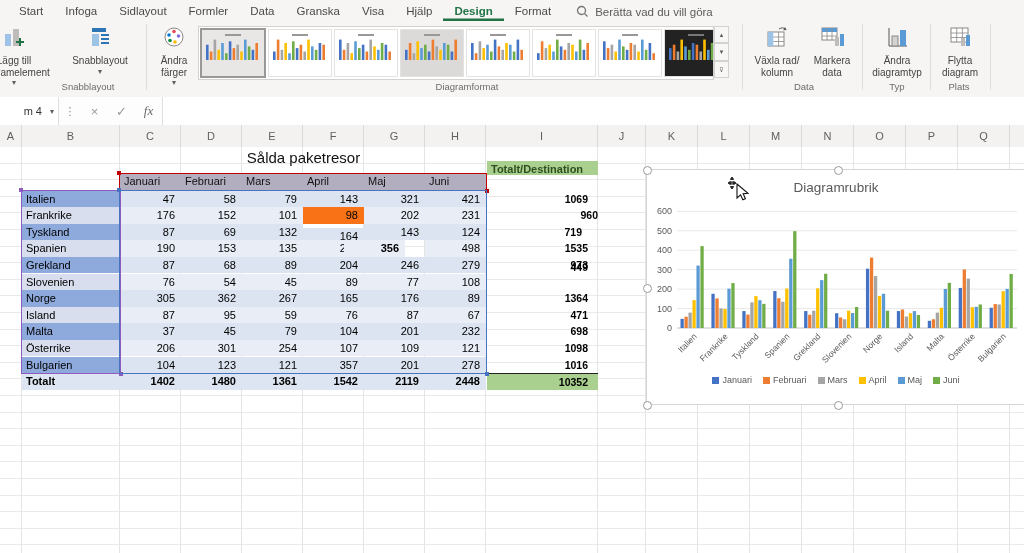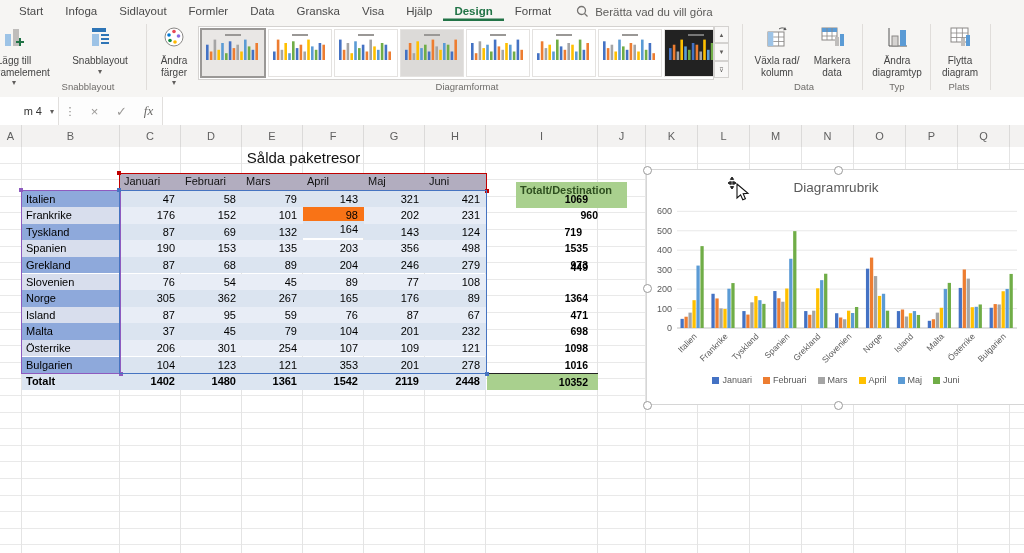--- a/index.html
+++ b/index.html
@@ -399,51 +399,51 @@
     </div>
 
   <div id="sheettitle" class="cell" style="font-size:15px;">Sålda paketresor</div>
   <div id="cells">
       <div class="cell name monthhead" style="left: 120px; top: 48px; width: 61px; height: 16.6px;">Januari</div>
       <div class="cell name monthhead" style="left: 181px; top: 48px; width: 61px; height: 16.6px;">Februari</div>
       <div class="cell name monthhead" style="left: 242px; top: 48px; width: 61px; height: 16.6px;">Mars</div>
       <div class="cell name monthhead" style="left: 303px; top: 48px; width: 61px; height: 16.6px;">April</div>
       <div class="cell name monthhead" style="left: 364px; top: 48px; width: 61px; height: 16.6px;">Maj</div>
       <div class="cell name monthhead" style="left: 425px; top: 48px; width: 61px; height: 16.6px;">Juni</div>
-      <div class="cell totalhead" style="left: 487px; top: 57px; width: 111px; height: 26px; font-size: 11px; margin-left: 29px;">Totalt/Destination</div>
+      <div class="cell totalhead" style="left: 487px; top: 36px; width: 111px; height: 14px; font-size: 11px;">Totalt/Destination</div>
       <div class="cell name" style="left: 22px; top: 65.5px; width: 98px; height: 16.6px; background: rgb(142, 169, 219);">Italien</div>
       <div class="cell num" style="left: 120px; top: 65.5px; width: 61px; height: 16.6px; background: rgb(219, 228, 240);">47</div>
       <div class="cell num" style="left: 181px; top: 65.5px; width: 61px; height: 16.6px; background: rgb(219, 228, 240);">58</div>
       <div class="cell num" style="left: 242px; top: 65.5px; width: 61px; height: 16.6px; background: rgb(219, 228, 240);">79</div>
       <div class="cell num" style="left: 303px; top: 65.5px; width: 61px; height: 16.6px; background: rgb(219, 228, 240);">143</div>
       <div class="cell num" style="left: 364px; top: 65.5px; width: 61px; height: 16.6px; background: rgb(219, 228, 240);">321</div>
       <div class="cell num" style="left: 425px; top: 65.5px; width: 61px; height: 16.6px; background: rgb(219, 228, 240);">421</div>
       <div class="cell num bold" style="left: 487px; top: 65.5px; width: 111px; height: 16.6px; padding-right: 10px; font-size: 10.5px;">1069</div>
       <div class="cell name" style="left: 22px; top: 82.1px; width: 98px; height: 16.6px; background: rgb(216, 222, 237);">Frankrike</div>
       <div class="cell num" style="left: 120px; top: 82.1px; width: 61px; height: 16.6px; background: rgb(232, 237, 246);">176</div>
       <div class="cell num" style="left: 181px; top: 82.1px; width: 61px; height: 16.6px; background: rgb(232, 237, 246);">152</div>
       <div class="cell num" style="left: 242px; top: 82.1px; width: 61px; height: 16.6px; background: rgb(232, 237, 246);">101</div>
       <div class="cell num" style="left: 303px; top: 82.1px; width: 61px; height: 16.6px; background: #f97316;">98</div>
       <div class="cell num" style="left: 364px; top: 82.1px; width: 61px; height: 16.6px; background: rgb(232, 237, 246);">202</div>
       <div class="cell num" style="left: 425px; top: 82.1px; width: 61px; height: 16.6px; background: rgb(232, 237, 246);">231</div>
       <div class="cell num bold" style="left: 487px; top: 82.1px; width: 111px; height: 16.6px; padding-right: 0; font-size: 10.5px;">960</div>
       <div class="cell name" style="left: 22px; top: 98.7px; width: 98px; height: 16.6px; background: rgb(142, 169, 219);">Tyskland</div>
       <div class="cell num" style="left: 120px; top: 98.7px; width: 61px; height: 16.6px; background: rgb(219, 228, 240);">87</div>
       <div class="cell num" style="left: 181px; top: 98.7px; width: 61px; height: 16.6px; background: rgb(219, 228, 240);">69</div>
       <div class="cell num" style="left: 242px; top: 98.7px; width: 61px; height: 16.6px; background: rgb(219, 228, 240);">132</div>
-      <div class="cell num" style="left: 303px; top: 96px; width: 61px; height: 16.6px; background: rgb(219, 228, 240);">164</div>
+      <div class="cell num" style="left: 303px; top: 103px; width: 61px; height: 16.6px; background: rgb(219, 228, 240);">164</div>
       <div class="cell num" style="left: 364px; top: 98.7px; width: 61px; height: 16.6px; background: rgb(219, 228, 240);">143</div>
       <div class="cell num" style="left: 425px; top: 98.7px; width: 61px; height: 16.6px; background: rgb(219, 228, 240);">124</div>
       <div class="cell num bold" style="left: 487px; top: 98.7px; width: 111px; height: 16.6px; padding-right: 16px; font-size: 10.5px;">719</div>
       <div class="cell name" style="left: 22px; top: 115.3px; width: 98px; height: 16.6px; background: rgb(216, 222, 237);">Spanien</div>
       <div class="cell num" style="left: 120px; top: 115.3px; width: 61px; height: 16.6px; background: rgb(232, 237, 246);">190</div>
       <div class="cell num" style="left: 181px; top: 115.3px; width: 61px; height: 16.6px; background: rgb(232, 237, 246);">153</div>
       <div class="cell num" style="left: 242px; top: 115.3px; width: 61px; height: 16.6px; background: rgb(232, 237, 246);">135</div>
       <div class="cell num" style="left: 303px; top: 115.3px; width: 61px; height: 16.6px; background: rgb(232, 237, 246);">203</div>
-      <div class="cell num" style="left: 364px; top: 115.3px; width: 61px; height: 16.6px; background: rgb(232, 237, 246);">356</div>
+      <div class="cell num" style="left: 344px; top: 115.3px; width: 61px; height: 16.6px; background: rgb(232, 237, 246); font-weight: bold;">356</div>
       <div class="cell num" style="left: 425px; top: 115.3px; width: 61px; height: 16.6px; background: rgb(232, 237, 246);">498</div>
       <div class="cell num bold" style="left: 487px; top: 115.3px; width: 111px; height: 16.6px; padding-right: 10px; font-size: 10.5px;">1535</div>
       <div class="cell name" style="left: 22px; top: 131.9px; width: 98px; height: 16.6px; background: rgb(142, 169, 219);">Grekland</div>
       <div class="cell num" style="left: 120px; top: 131.9px; width: 61px; height: 16.6px; background: rgb(219, 228, 240);">87</div>
       <div class="cell num" style="left: 181px; top: 131.9px; width: 61px; height: 16.6px; background: rgb(219, 228, 240);">68</div>
       <div class="cell num" style="left: 242px; top: 131.9px; width: 61px; height: 16.6px; background: rgb(219, 228, 240);">89</div>
       <div class="cell num" style="left: 303px; top: 131.9px; width: 61px; height: 16.6px; background: rgb(219, 228, 240);">204</div>
       <div class="cell num" style="left: 364px; top: 131.9px; width: 61px; height: 16.6px; background: rgb(219, 228, 240);">246</div>
       <div class="cell num" style="left: 425px; top: 131.9px; width: 61px; height: 16.6px; background: rgb(219, 228, 240);">279</div>
       <div class="cell num bold" style="left: 487px; top: 131.9px; width: 111px; height: 16.6px; padding-right: 10px; font-size: 10.5px;">973</div>
@@ -484,21 +484,21 @@
       <div class="cell num" style="left: 181px; top: 214.9px; width: 61px; height: 16.6px; background: rgb(232, 237, 246);">301</div>
       <div class="cell num" style="left: 242px; top: 214.9px; width: 61px; height: 16.6px; background: rgb(232, 237, 246);">254</div>
       <div class="cell num" style="left: 303px; top: 214.9px; width: 61px; height: 16.6px; background: rgb(232, 237, 246);">107</div>
       <div class="cell num" style="left: 364px; top: 214.9px; width: 61px; height: 16.6px; background: rgb(232, 237, 246);">109</div>
       <div class="cell num" style="left: 425px; top: 214.9px; width: 61px; height: 16.6px; background: rgb(232, 237, 246);">121</div>
       <div class="cell num bold" style="left: 487px; top: 214.9px; width: 111px; height: 16.6px; padding-right: 10px; font-size: 10.5px;">1098</div>
       <div class="cell name" style="left: 22px; top: 231.5px; width: 98px; height: 16.6px; background: rgb(142, 169, 219);">Bulgarien</div>
       <div class="cell num" style="left: 120px; top: 231.5px; width: 61px; height: 16.6px; background: rgb(219, 228, 240);">104</div>
       <div class="cell num" style="left: 181px; top: 231.5px; width: 61px; height: 16.6px; background: rgb(219, 228, 240);">123</div>
       <div class="cell num" style="left: 242px; top: 231.5px; width: 61px; height: 16.6px; background: rgb(219, 228, 240);">121</div>
-      <div class="cell num" style="left: 303px; top: 231.5px; width: 61px; height: 16.6px; background: rgb(219, 228, 240);">353</div>
+      <div class="cell num" style="left: 303px; top: 231.5px; width: 61px; height: 16.6px; background: rgb(219, 228, 240);">357</div>
       <div class="cell num" style="left: 364px; top: 231.5px; width: 61px; height: 16.6px; background: rgb(219, 228, 240);">201</div>
       <div class="cell num" style="left: 425px; top: 231.5px; width: 61px; height: 16.6px; background: rgb(219, 228, 240);">278</div>
       <div class="cell num bold" style="left: 487px; top: 231.5px; width: 111px; height: 16.6px; padding-right: 10px; font-size: 10.5px;">1016</div>
       <div class="cell name bold" style="left: 22px; top: 248.1px; width: 98px; height: 16.6px; background: rgb(220, 229, 241);">Totalt</div>
       <div class="cell num bold" style="left: 120px; top: 248.1px; width: 61px; height: 16.6px; background: rgb(220, 229, 241);">1402</div>
       <div class="cell num bold" style="left: 181px; top: 248.1px; width: 61px; height: 16.6px; background: rgb(220, 229, 241);">1480</div>
       <div class="cell num bold" style="left: 242px; top: 248.1px; width: 61px; height: 16.6px; background: rgb(220, 229, 241);">1361</div>
       <div class="cell num bold" style="left: 303px; top: 248.1px; width: 61px; height: 16.6px; background: rgb(220, 229, 241);">1542</div>
       <div class="cell num bold" style="left: 364px; top: 248.1px; width: 61px; height: 16.6px; background: rgb(220, 229, 241);">2119</div>
       <div class="cell num bold" style="left: 425px; top: 248.1px; width: 61px; height: 16.6px; background: rgb(220, 229, 241);">2448</div>

